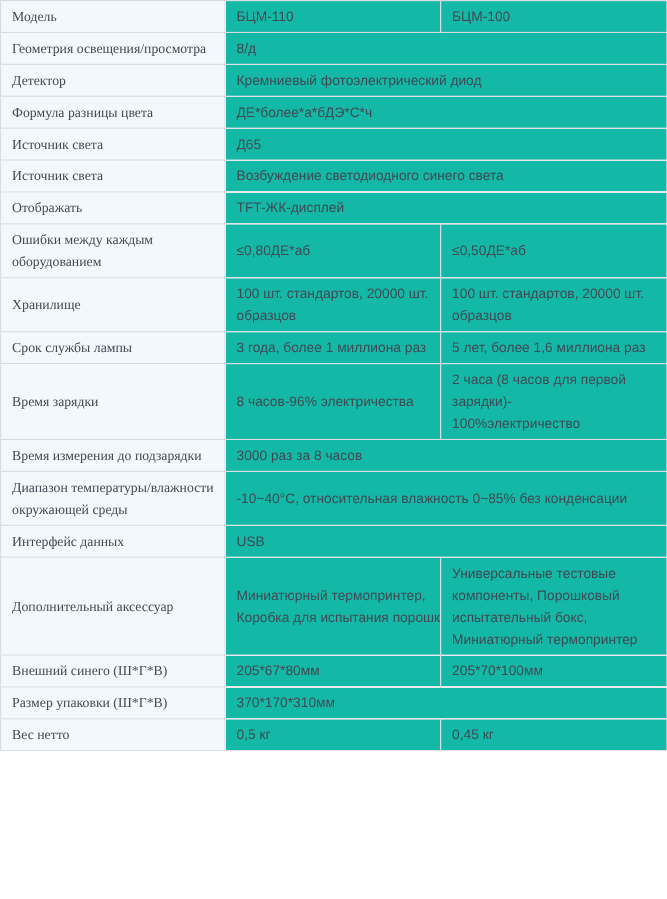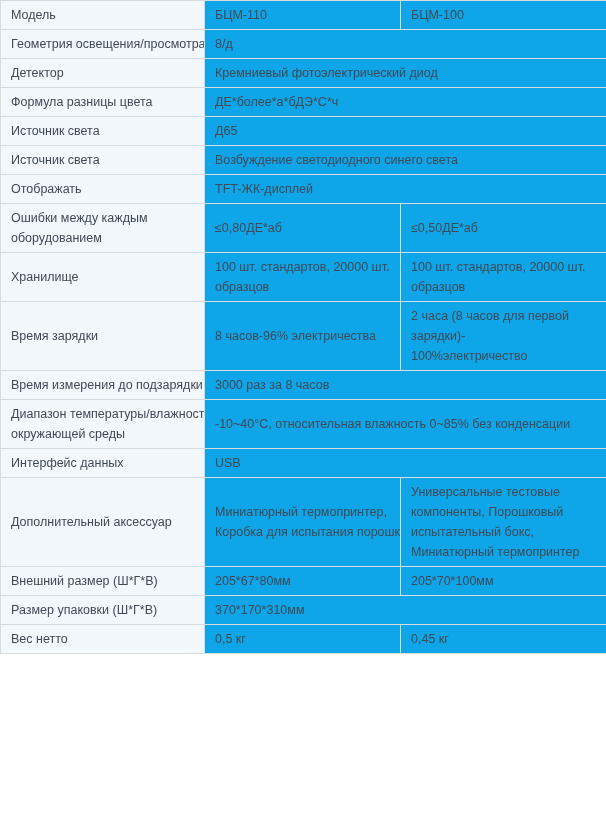--- a/index.html
+++ b/index.html
@@ -8,22 +8,22 @@
   .spec td {
     border: 1px solid #d8dbdf;
     padding: 4px 10px;
     font-size: 12.5px;
     line-height: 20px;
     color: #404a54;
     white-space: pre;
     vertical-align: middle;
     overflow: hidden;
   }
-  .spec td.lbl { background: #f3f8fc; }
-  .spec td.val { background: #0ea5e9; }
+  .spec td.lbl { background: #f3f8fc; font-family: Liberation Serif, serif; }
+  .spec td.val { background: #14b8a6; }
 </style>
 </head>
 <body>
 
 <table class="spec">
   <colgroup>
     <col style="width:204px">
     <col style="width:196px">
     <col style="width:206px">
   </colgroup>
@@ -76,20 +76,25 @@
 
     <tr>
       <td class="lbl">Хранилище</td>
       <td class="val">100 шт. стандартов, 20000 шт.
 образцов</td>
       <td class="val">100 шт. стандартов, 20000 шт.
 образцов</td>
     </tr>
 
 
+    <tr>
+      <td class="lbl">Срок службы лампы</td>
+      <td class="val">3 года, более 1 миллиона раз</td>
+      <td class="val">5 лет, более 1,6 миллиона раз</td>
+    </tr>
 
     <tr>
       <td class="lbl">Время зарядки</td>
       <td class="val">8 часов-96% электричества</td>
       <td class="val">2 часа (8 часов для первой
 зарядки)-
 100%электричество</td>
     </tr>
 
     <tr>
@@ -113,21 +118,21 @@
       <td class="val">Миниатюрный термопринтер,
 Коробка для испытания порошка</td>
       <td class="val">Универсальные тестовые
 компоненты, Порошковый
 испытательный бокс,
 Миниатюрный термопринтер</td>
     </tr>
 
 
     <tr>
-      <td class="lbl">Внешний размер (Ш*Г*В)</td>
+      <td class="lbl">Внешний синего (Ш*Г*В)</td>
       <td class="val">205*67*80мм</td>
       <td class="val">205*70*100мм</td>
     </tr>
 
     <tr>
       <td class="lbl">Размер упаковки (Ш*Г*В)</td>
       <td class="val" colspan="2">370*170*310мм</td>
     </tr>
 
     <tr>

